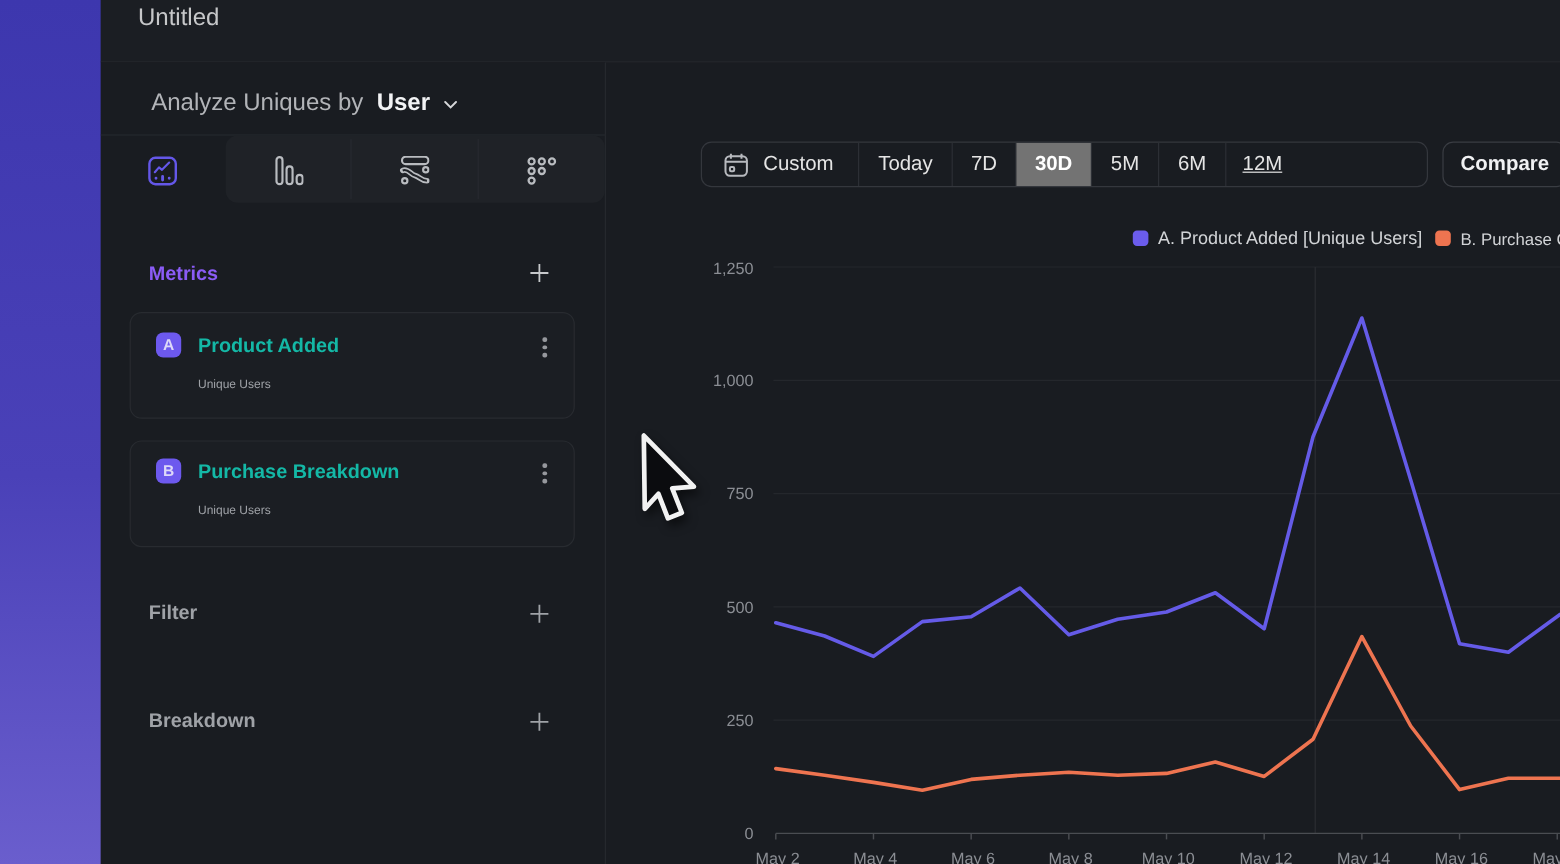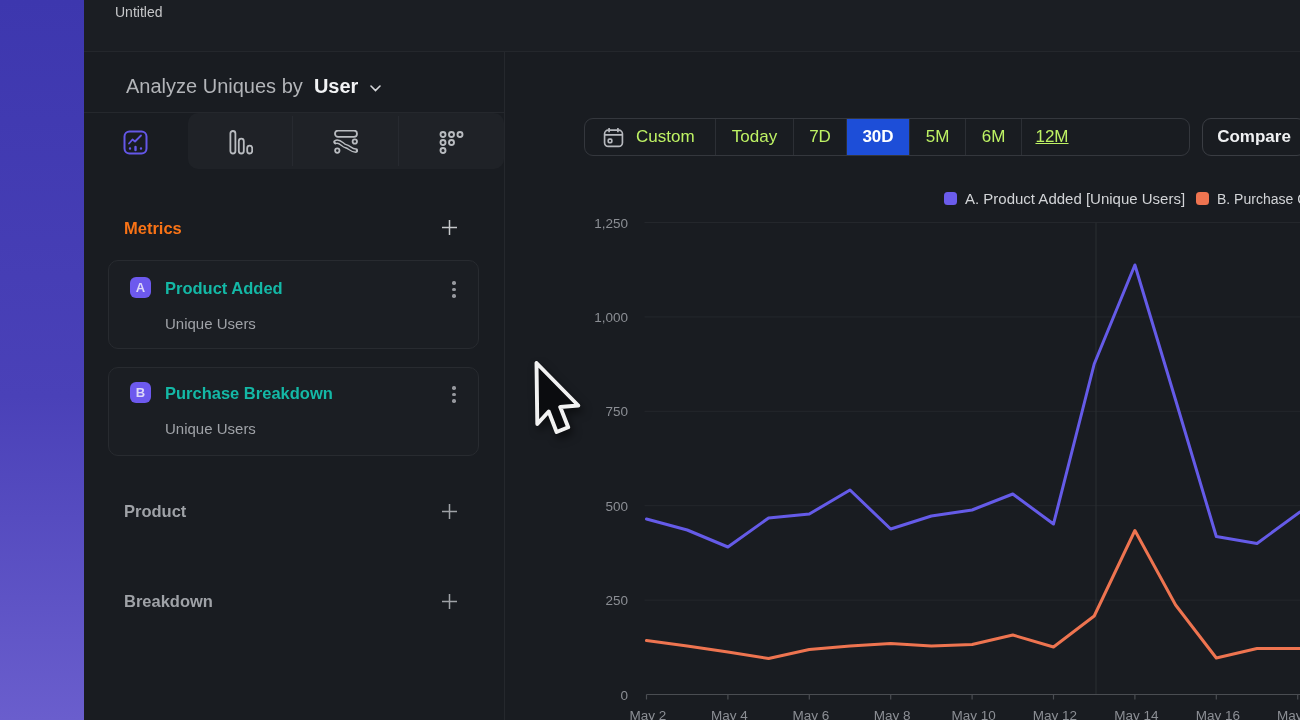--- a/index.html
+++ b/index.html
@@ -5,54 +5,54 @@
   * { margin:0; padding:0; box-sizing:border-box; }
   html,body { width:1300px; height:720px; overflow:hidden; background:#191c21; }
   body { font-family:"Liberation Sans", sans-serif; position:relative; }
   .abs { position:absolute; }
 
   .strip { left:0; top:0; width:84px; height:720px;
     background:linear-gradient(180deg,#3d37ae 0%,#4a41b8 55%,#6a5ecd 100%); }
 
   .topbar { left:84px; top:0; width:1216px; height:52px; background:#1b1e23;
     border-bottom:1px solid #24272c; }
-  .untitled { left:115px; top:4px; font-size:14px; color:#c6c7c9; }
+  .untitled { left:115px; top:4px; font-size:20px; color:#c6c7c9; }
 
   .panel { left:84px; top:52px; width:421px; height:668px; background:#191c21;
     border-right:1px solid #25282d; }
 
   .phead { left:84px; top:52px; width:421px; height:61px; border-bottom:1px solid #25282d; }
   .phead-text { left:126px; top:75px; font-size:20px; color:#b2b4b8; }
   .phead-text b { color:#f2f3f5; font-weight:700; }
 
   .tabblock { left:188px; top:113px; width:316px; height:56px; background:#1f2227;
     border-radius:10px; }
   .tabdiv { top:116px; width:1px; height:50px; background:#272a30; }
 
-  .sechead { font-size:16.5px; font-weight:700; color:#f97316; }
+  .sechead { font-size:16.5px; font-weight:700; color:#8b5cf6; }
 
   .card { left:108px; width:371px; height:89px; border:1px solid #282b30;
     border-radius:10px; background:#1b1e23; }
   .badge { left:130px; width:21px; height:21px; border-radius:6px; background:#6d59ee;
     color:#ddd8f8; font-size:13px; font-weight:700; text-align:center; line-height:21px; }
   .ctitle { font-size:16.5px; font-weight:700; color:#14b8a6; }
-  .csub { font-size:15px; color:#9fa2a7; }
+  .csub { font-size:10px; color:#9fa2a7; }
   .kebab { left:449px; width:10px; }
   .kebab span { display:block; width:3.4px; height:3.4px; border-radius:50%;
     background:#96989d; margin:3.2px auto; }
 
   .dimhead { font-size:16.5px; font-weight:700; color:#9fa2a7; }
 
   
   .rangegrp { left:584px; top:118px; width:606px; height:38px; border:1px solid #34373d;
     border-radius:9px; display:flex; overflow:hidden; }
   .seg { height:100%; display:flex; align-items:center; justify-content:center;
-    font-size:17px; color:#bef264; border-right:1px solid #2c2f35; }
+    font-size:17px; color:#e5e5e5; border-right:1px solid #2c2f35; }
   .seg:last-child { border-right:none;text-decoration:underline; }
-  .seg.sel { background:#1d4ed8; color:#ffffff; font-weight:700; }
+  .seg.sel { background:#737373; color:#ffffff; font-weight:700; }
   .compare { left:1202px; top:118px; width:104px; height:38px; border:1px solid #3a3d43;
     border-radius:9px; color:#f0f1f3; font-size:17px; font-weight:700;
     display:flex; align-items:center; justify-content:center; }
 
   .legend { top:191px; height:15px; display:flex; align-items:center;
     font-size:15px; color:#d2d4d7; white-space:nowrap; }
   .lsq { width:13px; height:13px; border-radius:3.5px; display:inline-block; margin-right:8px; }
 </style>
 </head>
 <body>
@@ -121,21 +121,21 @@
   <div class="abs card" style="top:367px"></div>
   <div class="abs badge" style="top:382px">B</div>
   <div class="abs ctitle" style="left:165px;top:384px">Purchase Breakdown</div>
   <div class="abs csub" style="left:165px;top:420px">Unique Users</div>
   <div class="abs kebab" style="top:383px">
     <span></span>
     <span></span>
     <span></span>
   </div>
 
-  <div class="abs dimhead" style="left:124px;top:502px">Product</div>
+  <div class="abs dimhead" style="left:124px;top:502px">Filter</div>
   <svg class="abs" style="left:441px;top:503px" width="17" height="17" viewBox="0 0 17 17">
     <path d="M8.5 1 v15 M1 8.5 h15" stroke="#9fa2a7" stroke-width="1.5"></path>
   </svg>
   <div class="abs dimhead" style="left:124px;top:592px">Breakdown</div>
   <svg class="abs" style="left:441px;top:593px" width="17" height="17" viewBox="0 0 17 17">
     <path d="M8.5 1 v15 M1 8.5 h15" stroke="#9fa2a7" stroke-width="1.5"></path>
   </svg>
 
   <div class="abs rangegrp">
     <div class="seg" style="width:131px;justify-content:flex-start;padding-left:18px">

